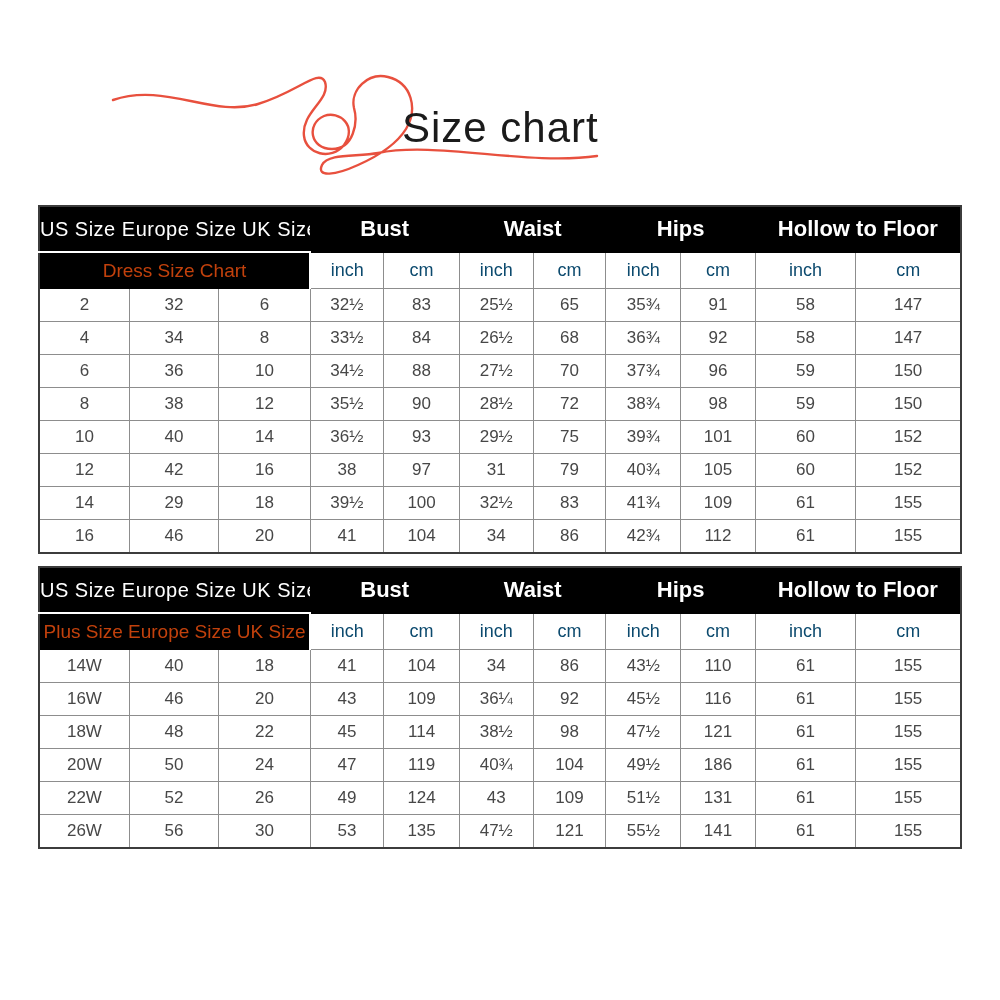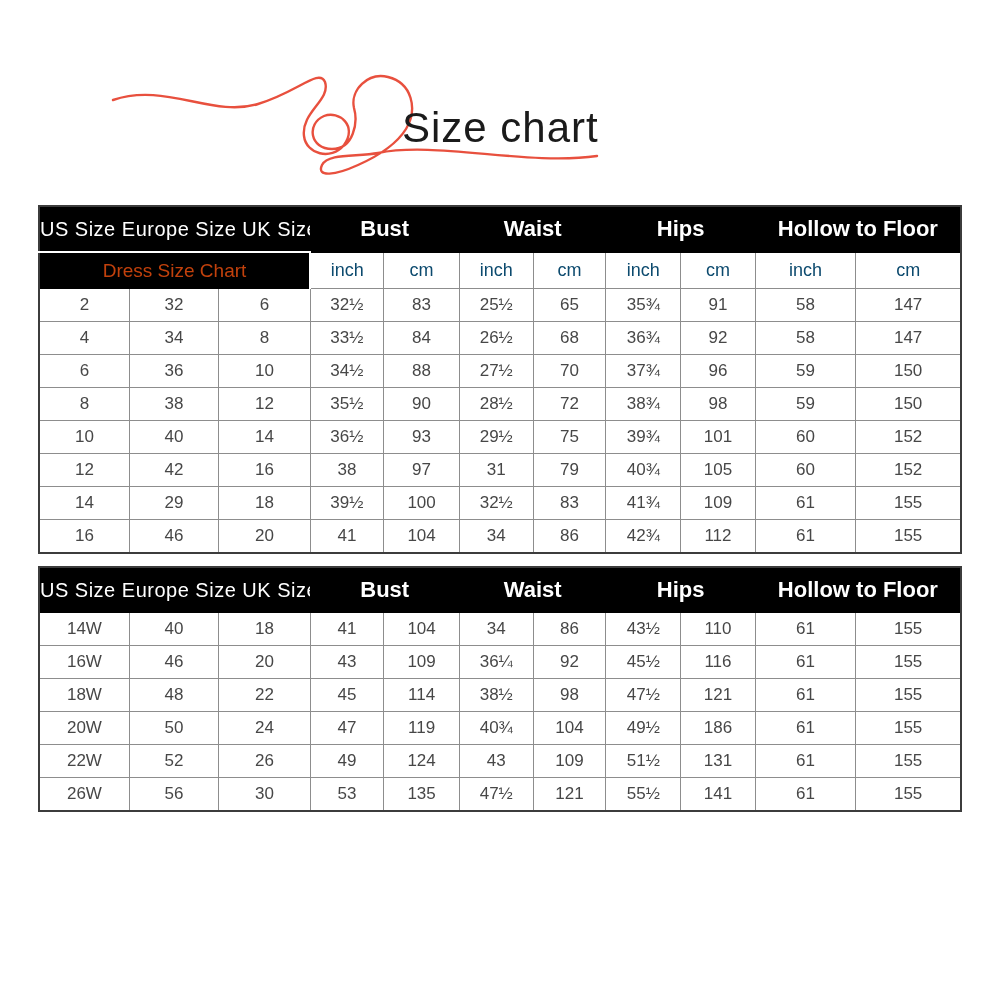--- a/index.html
+++ b/index.html
@@ -278,20 +278,31 @@
         <col style="width:11.4%">
     </colgroup>
     <thead>
       <tr class="band">
         <th colspan="3" class="corner">US Size Europe Size UK Size</th>
         <th colspan="2" class="group">Bust</th>
         <th colspan="2" class="group">Waist</th>
         <th colspan="2" class="group">Hips</th>
         <th colspan="2" class="group">Hollow to Floor</th>
       </tr>
+      <tr class="units">
+        <th colspan="3" class="subcorner">Plus Size Europe Size UK Size</th>
+        <th class="unit">inch</th>
+        <th class="unit">cm</th>
+        <th class="unit">inch</th>
+        <th class="unit">cm</th>
+        <th class="unit">inch</th>
+        <th class="unit">cm</th>
+        <th class="unit">inch</th>
+        <th class="unit">cm</th>
+      </tr>
     </thead>
     <tbody>
         <tr>
           <td>14W</td>
           <td>40</td>
           <td>18</td>
           <td>41</td>
           <td>104</td>
           <td>34</td>
           <td>86</td>

